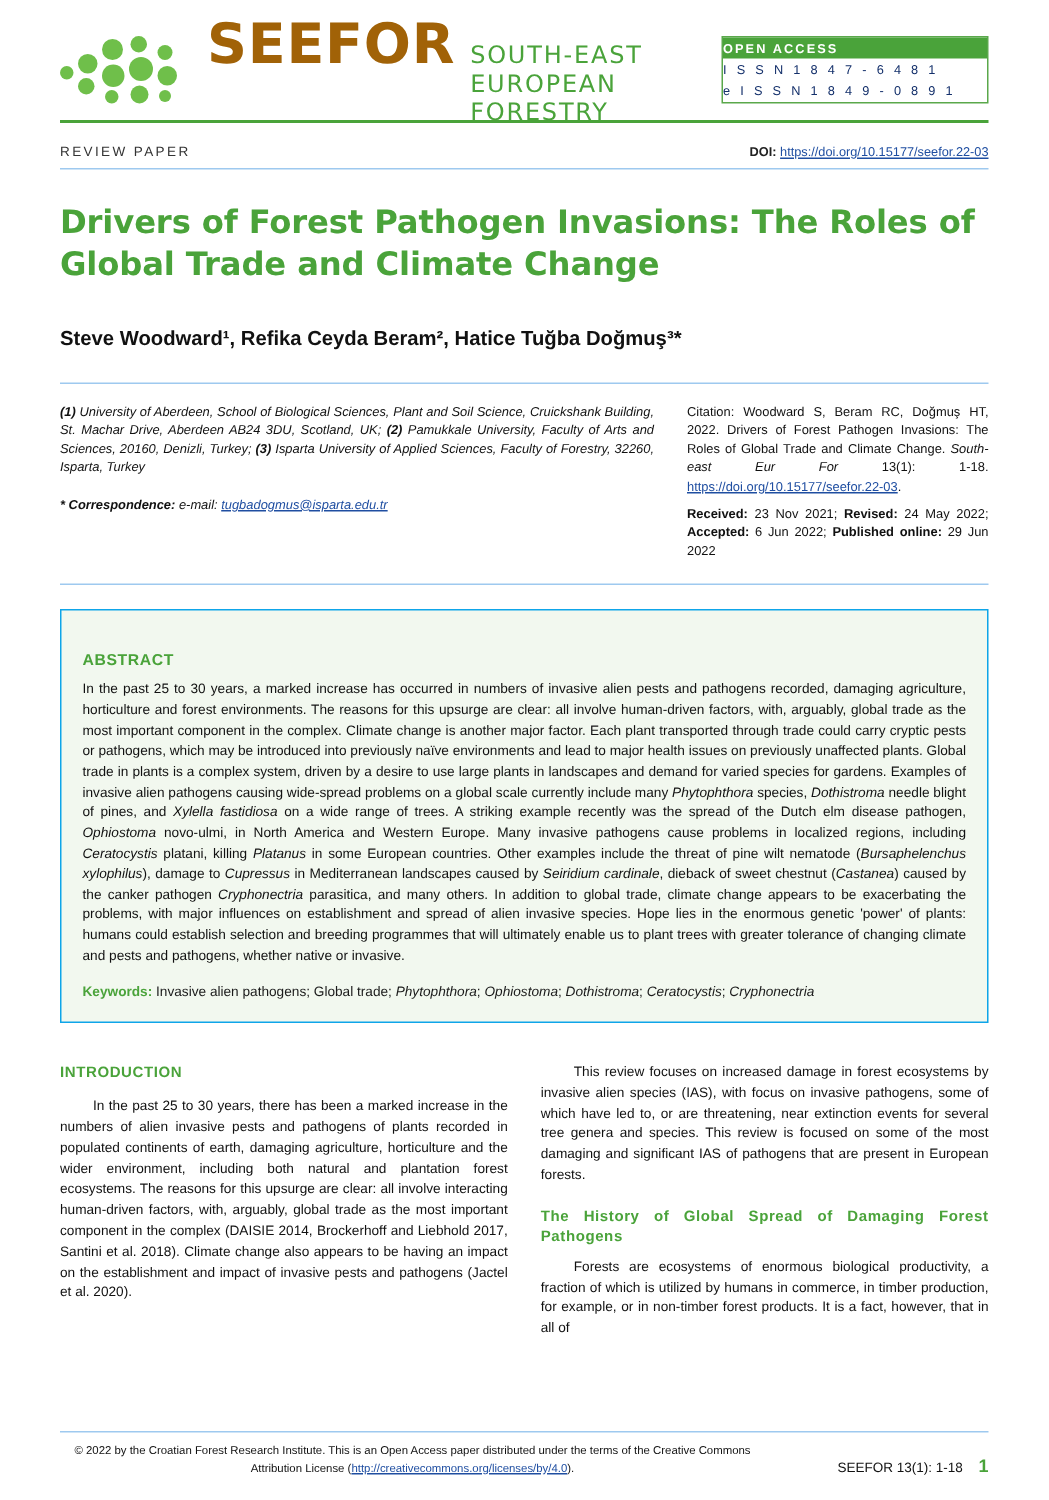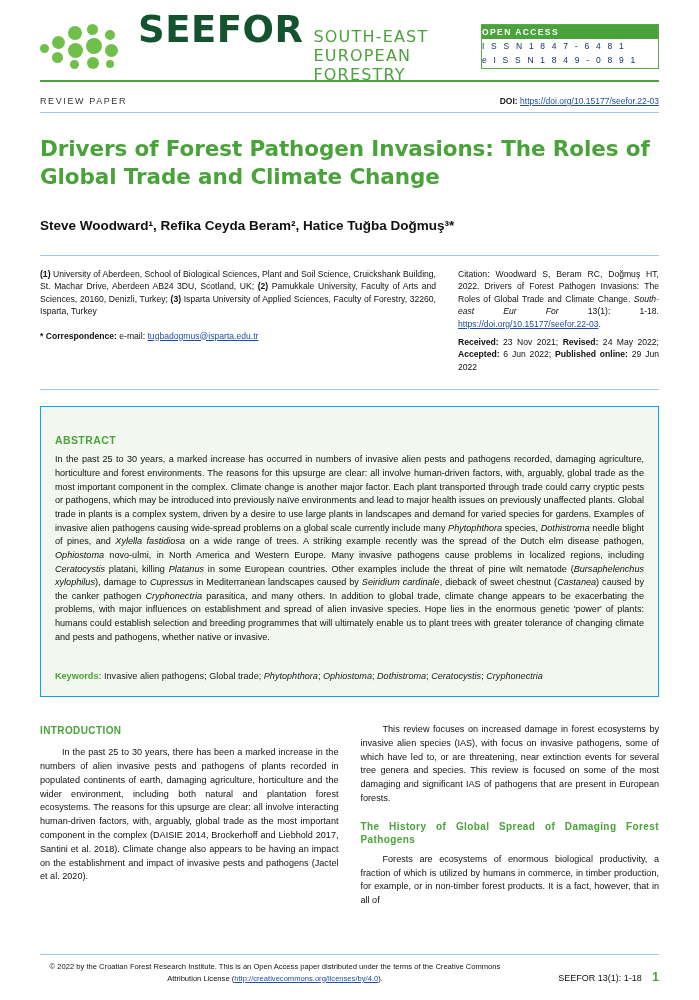--- a/index.html
+++ b/index.html
@@ -45,21 +45,21 @@
   .journal-title {
     margin-left: 6px;
     display: flex;
     align-items: baseline;
     flex: 1 1 auto;
   }
   .journal-title .seefor {
     font-family: "DejaVu Sans", sans-serif;
     font-weight: bold;
     font-size: 37px;
-    color: #14532d;
+    color: #a16207;
     letter-spacing: 0.5px;
   }
   .journal-title .subtitle {
     font-family: "DejaVu Sans", sans-serif;
     font-size: 16px;
     color: #4aa33a;
     letter-spacing: 1.2px;
     margin-left: 10px;
   }
   .oa-box {
@@ -143,20 +143,21 @@
     display: flex;
     margin-top: 12px;
     gap: 22px;
   }
   .aff-left {
     flex: 0 0 396px;
     font-size: 8.6px;
     line-height: 1.45;
     text-align: justify;
     color: #111;
+    font-style: italic;
   }
   .aff-left b { font-weight: bold; }
   .corr {
     margin-top: 12px;
     font-size: 8.6px;
   }
   .aff-right {
     flex: 1 1 auto;
     font-size: 8.6px;
     line-height: 1.45;
@@ -185,21 +186,21 @@
     margin-bottom: 7px;
   }
   .abstract-text {
     font-size: 9.1px;
     line-height: 1.5;
     text-align: justify;
     color: #111;
   }
   .abstract-text i { font-style: italic; }
   .keywords {
-    margin-top: 26px;
+    margin-top: 11px;
     font-size: 9.1px;
     line-height: 1.5;
     text-align: justify;
   }
   .keywords .kw-label { color: #4aa33a; font-weight: bold; }
   .keywords i { font-style: italic; }
 
   
   .body-cols {
     display: flex;

